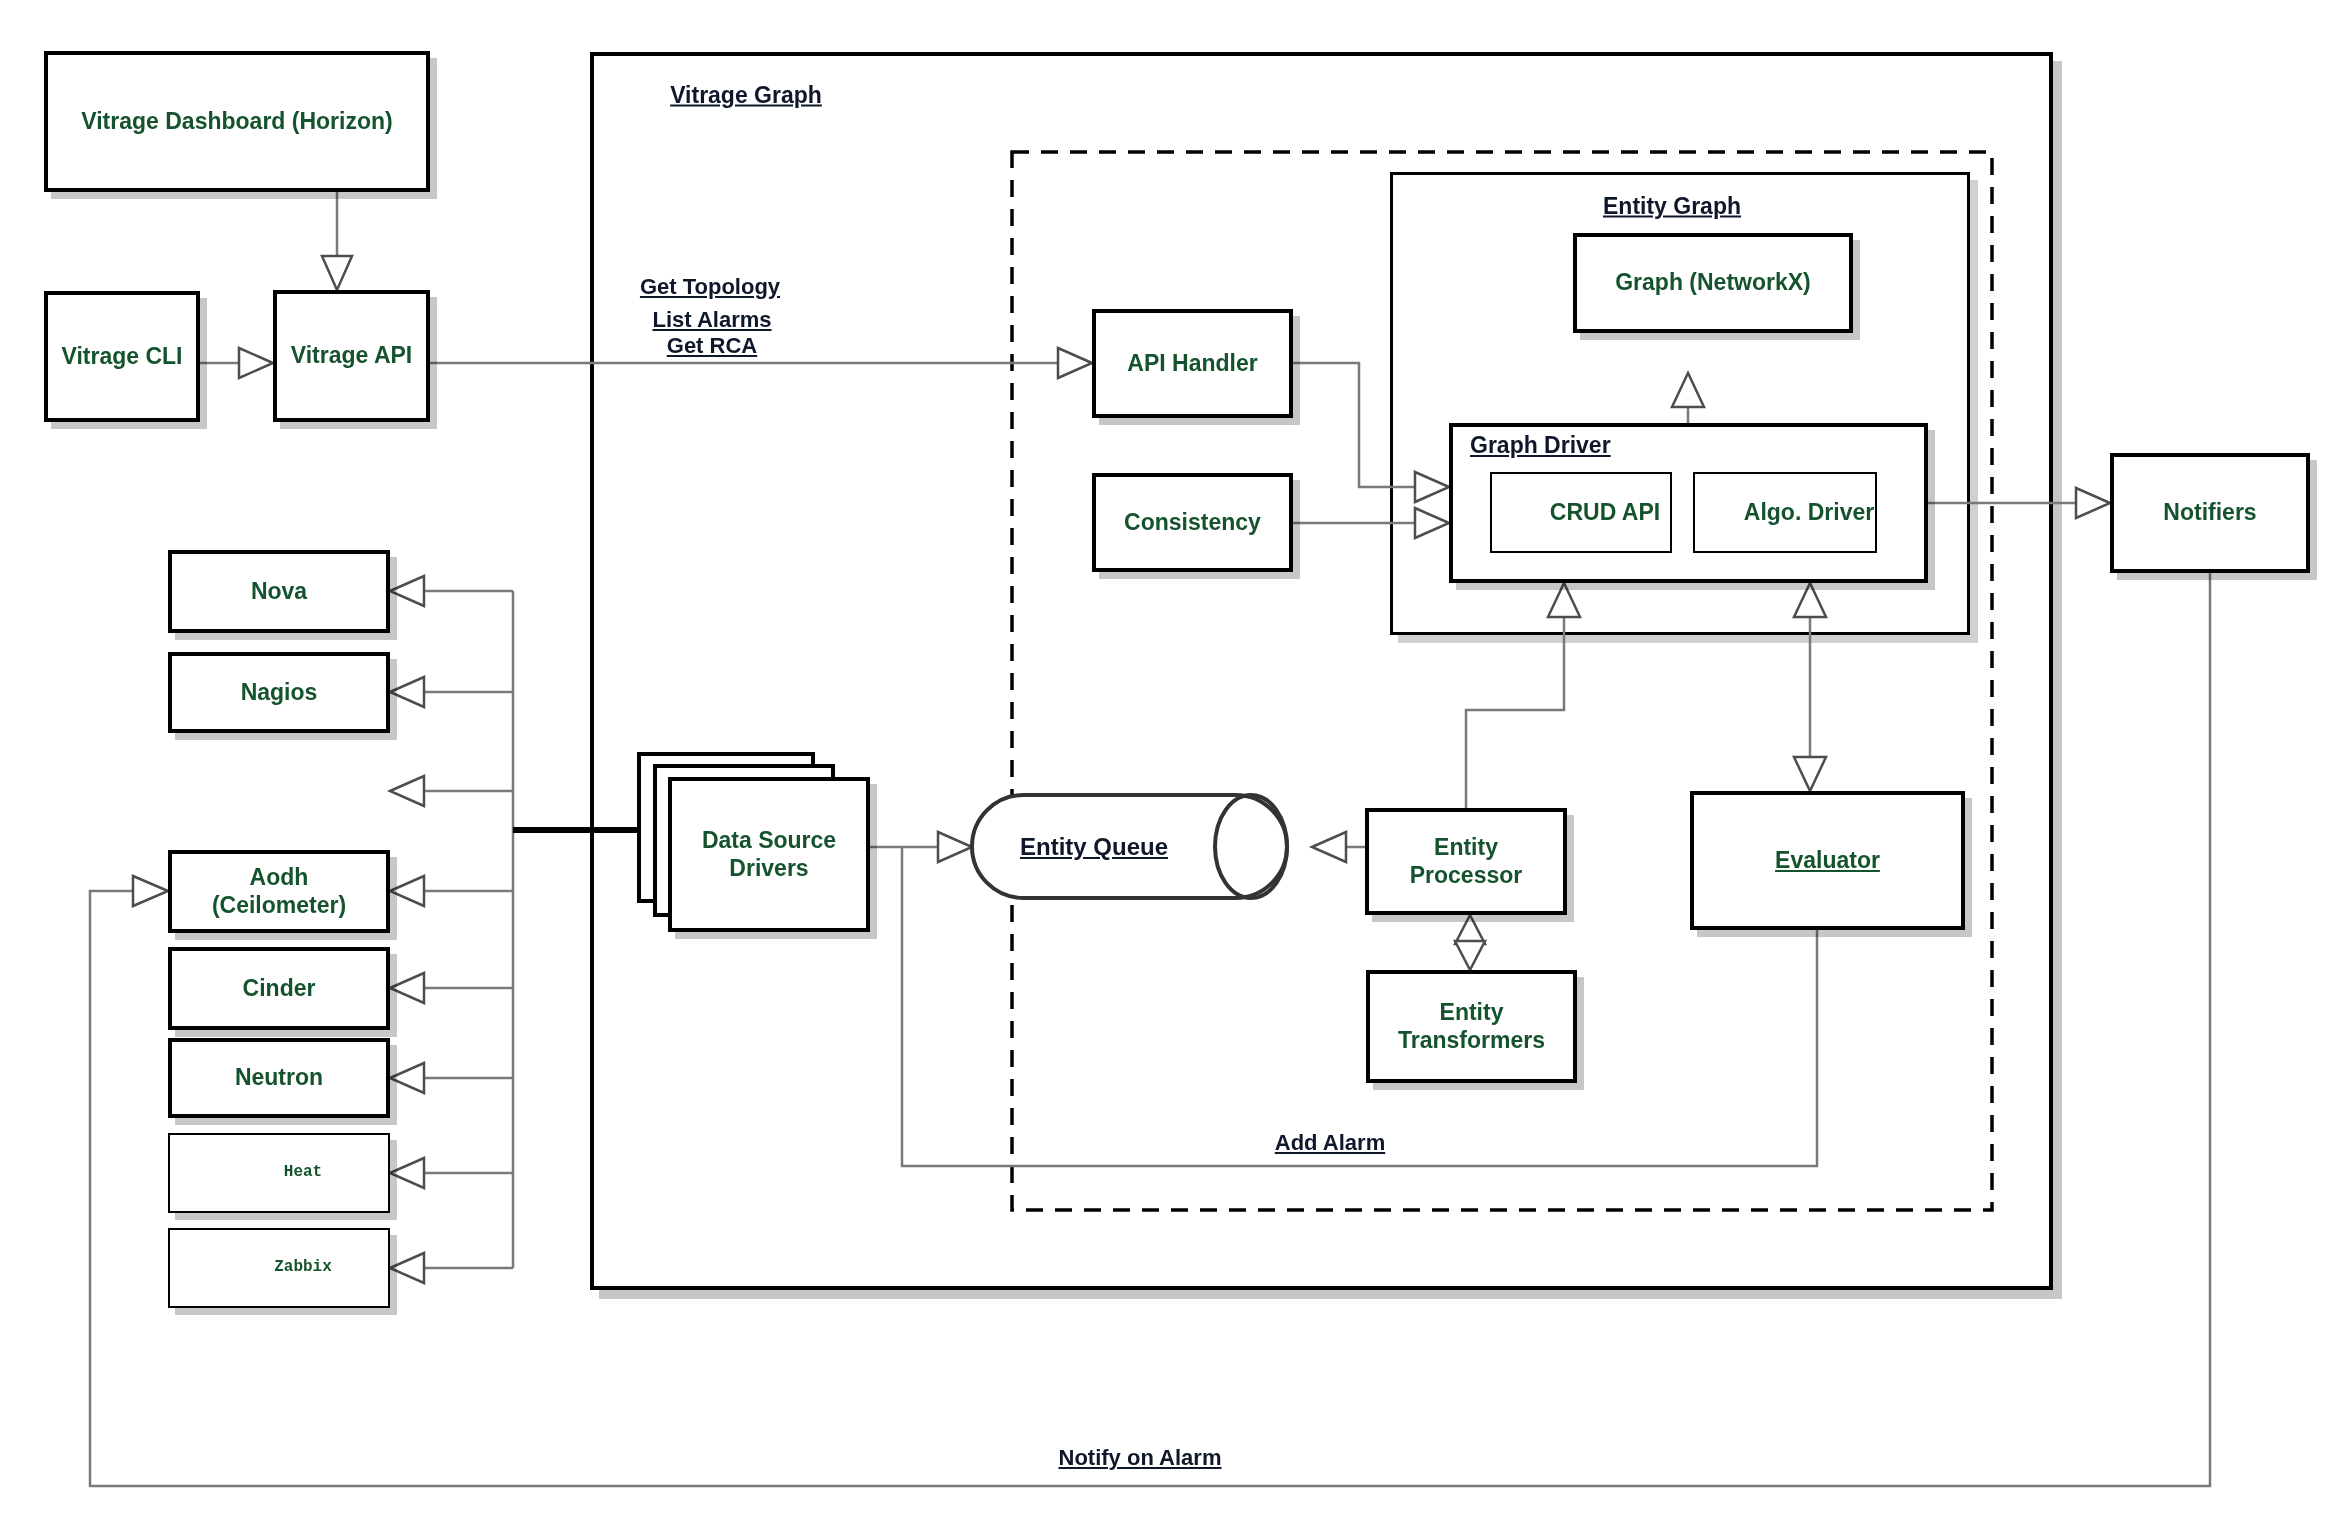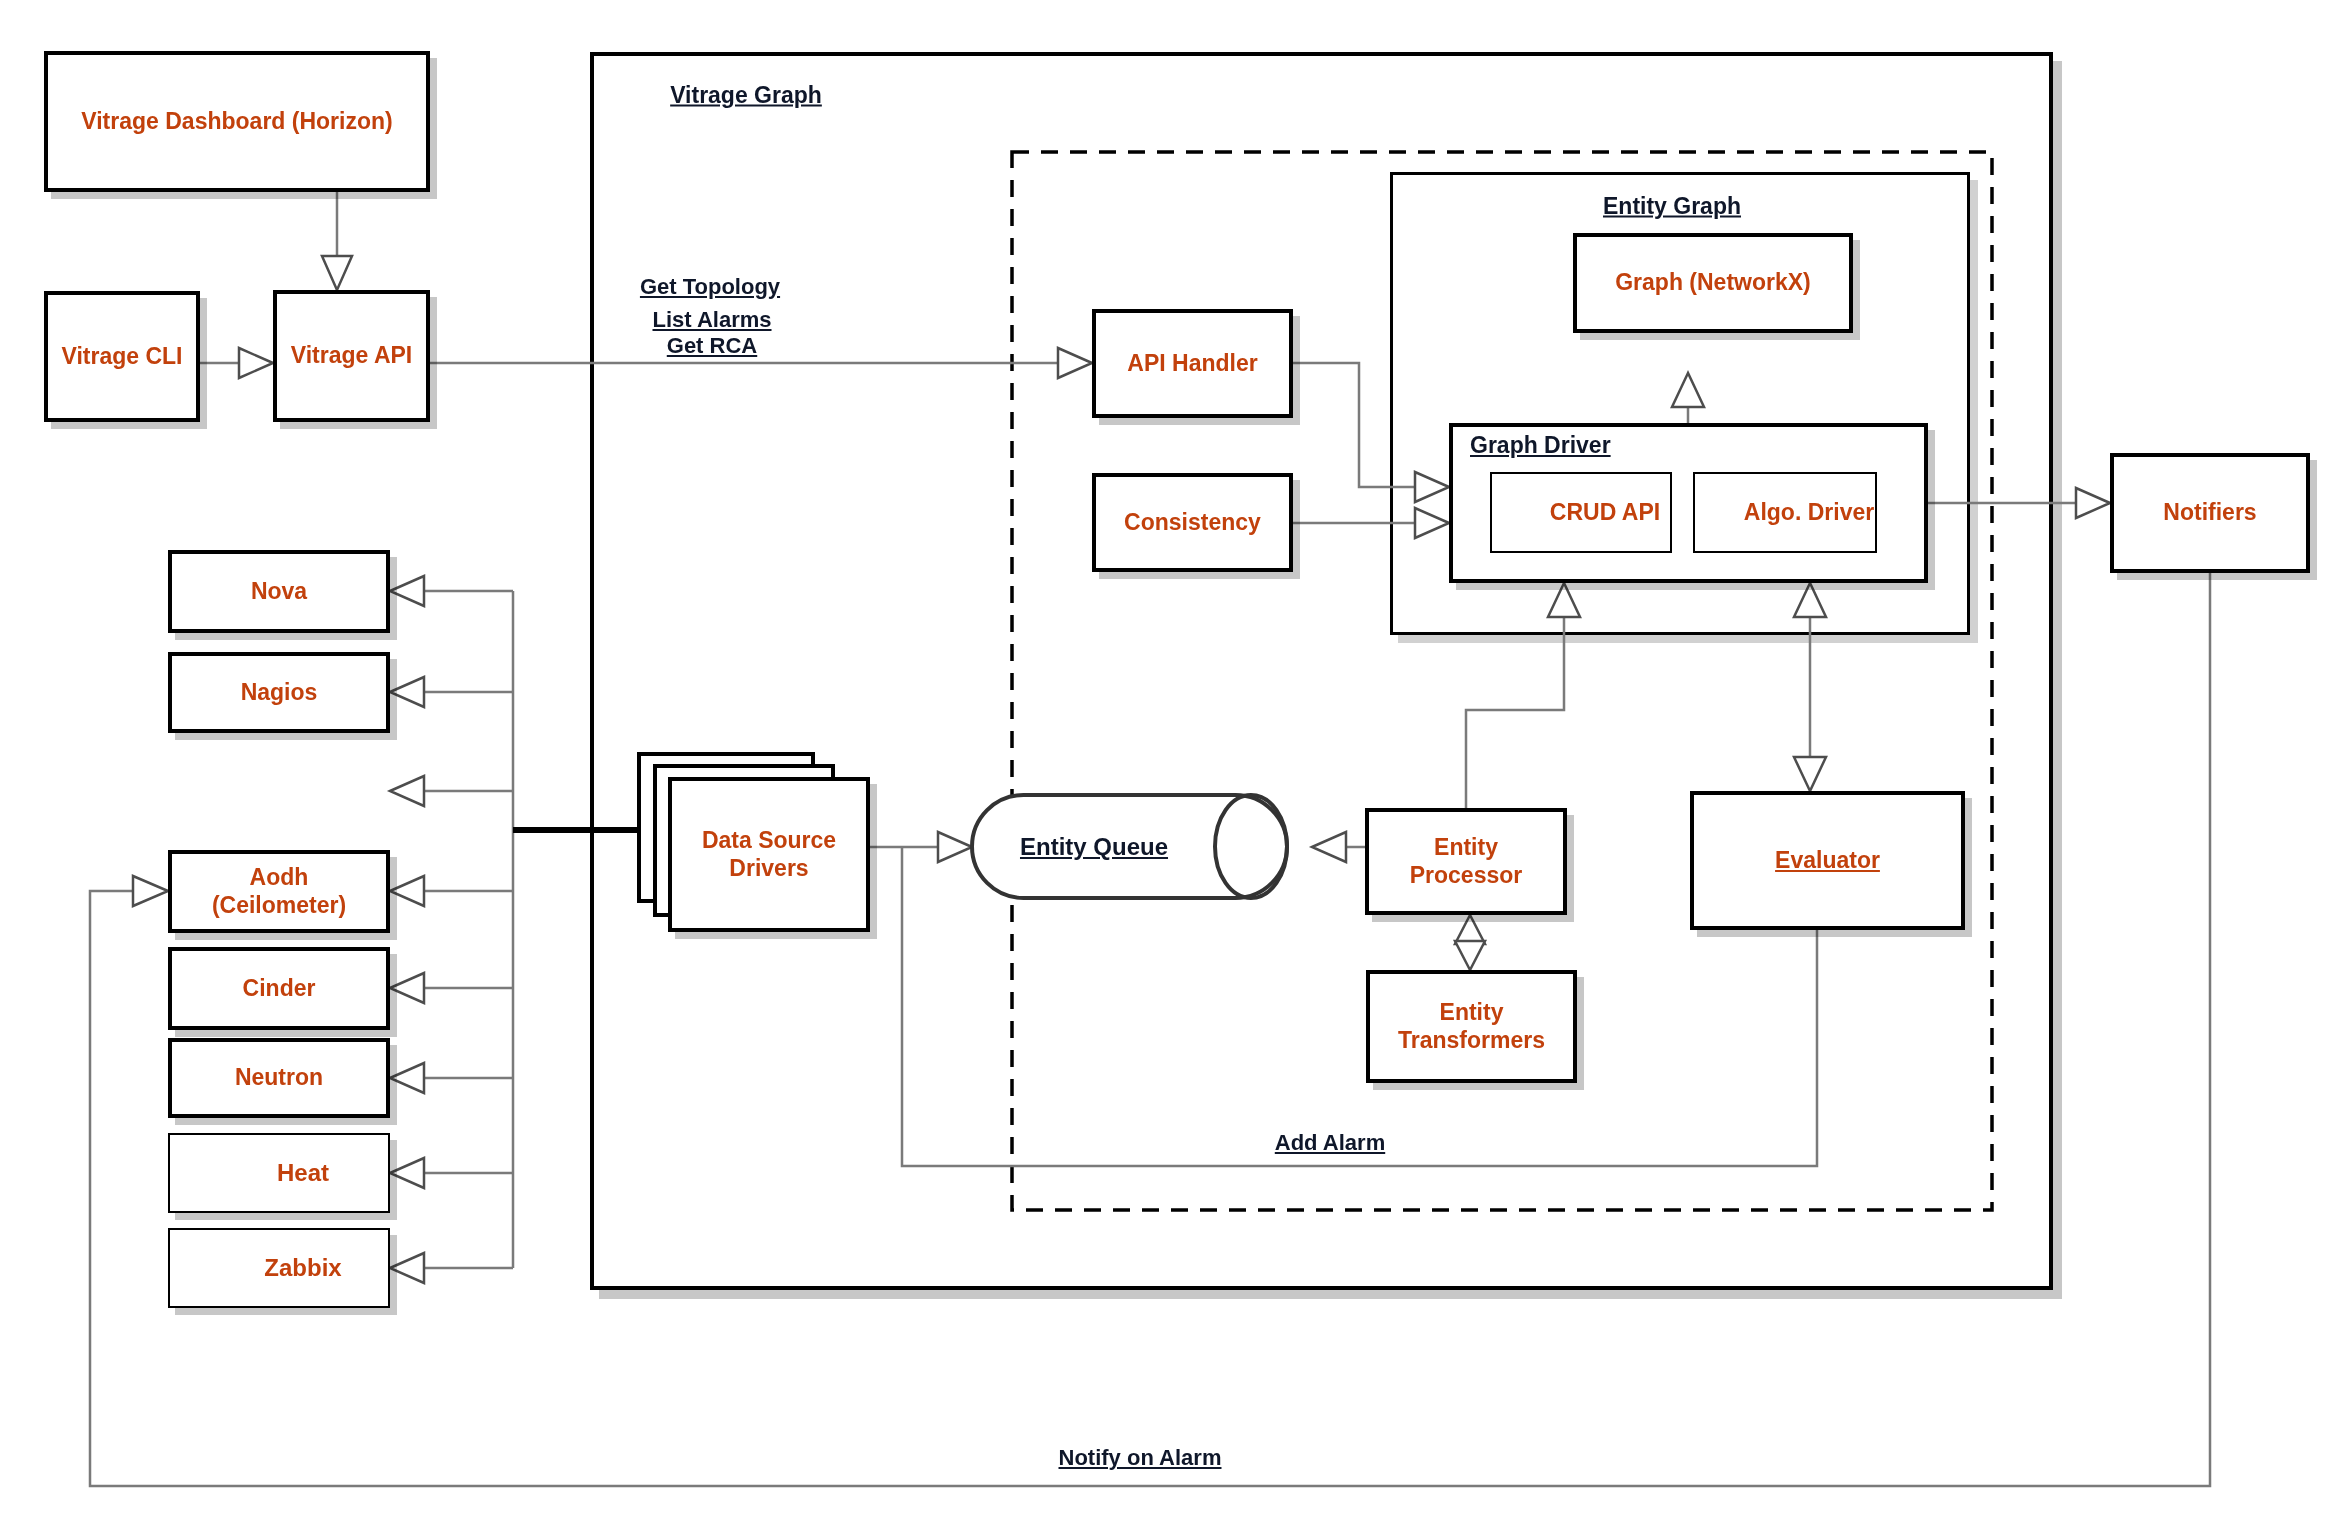--- a/index.html
+++ b/index.html
@@ -25,33 +25,33 @@
     background: #ffffff;
     border: 4px solid #000000;
     box-shadow: 7px 7px 0 rgba(0,0,0,0.22);
     display: flex; align-items: center; justify-content: center;
     text-align: center;
     font-weight: bold;
     font-size: 23px;
     line-height: 1.2;
     white-space: pre-line;
     z-index: 3;
-    color: #c2410c;
+    color: #14532d;
   }
   .container-box {
     position: absolute;
     box-sizing: border-box;
     background: transparent;
     border: 4px solid #000000;
     z-index: 1;
   }
   .inner-white { background: #ffffff; z-index: 3; }
   .no-shadow { box-shadow: none; }
   .thin { border-width: 2px; padding-left: 48px; }
-  .serif { font-family: Liberation Sans, sans-serif; font-size: 24px; }
+  .serif { font-family: Liberation Mono, monospace; font-size: 16px; }
   .sheet {
     position: absolute; box-sizing: border-box;
     background: #fff; border: 4px solid #000; z-index: 3;
   }
   .lbl {
     position: absolute;
     font-weight: bold;
     font-size: 23px;
     color: #0f172a;
     z-index: 4;

